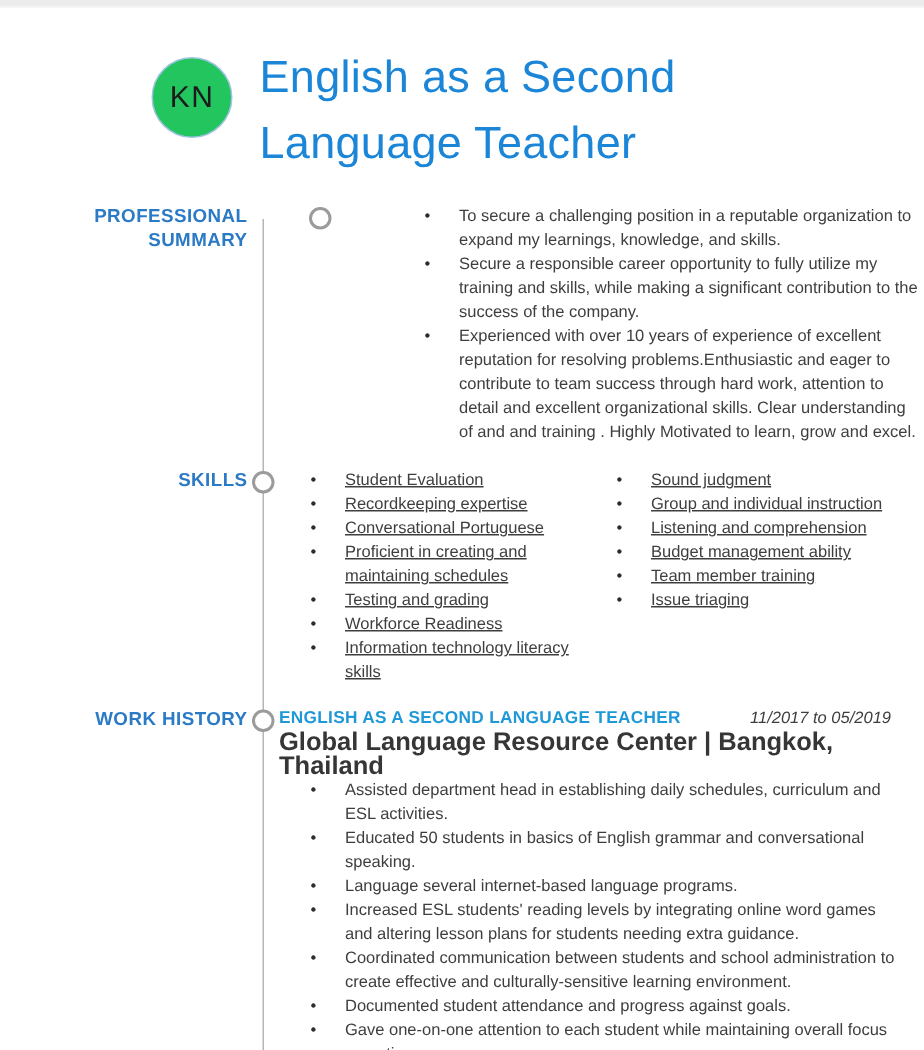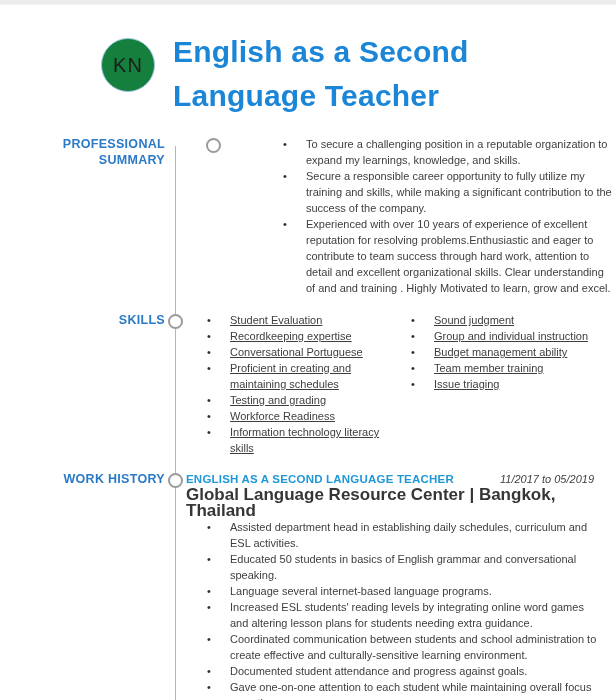--- a/index.html
+++ b/index.html
@@ -16,29 +16,29 @@
   }
   .timeline-line {
     position: absolute; left: 175px; top: 146px; bottom: 0;
     width: 1px; background: #b5b5b5; z-index: 0;
   }
   
   .header { display: flex; height: 136px; box-sizing: border-box;
     padding: 36px 0 0 101px; }
   .avatar {
     width: 52px; height: 52px; border: 1px solid #9fc4e2; border-radius: 50%;
-    background: #15803d; display: flex; align-items: center; justify-content: center;
+    background: #22c55e; display: flex; align-items: center; justify-content: center;
     font-size: 20px; letter-spacing: 1px; color: #1c1c1c; flex: 0 0 auto;
     margin-top: 2px;
   }
   .title {
     margin: -6px 0 0 18px; font-weight: 400;
     font-size: 30px; line-height: 44px; color: #1b86d8; letter-spacing: 0.2px;
   }
-  .title .tl { display: block; font-weight: bold; }
+  .title .tl { display: block; }
   
   .row { display: flex; align-items: flex-start; position: relative; z-index: 1; }
   .row-summary { margin-bottom: 16px; gap: 38px; }
   .row-skills  { margin-bottom: 15px; }
   .hcol { width: 165px; flex: 0 0 auto; box-sizing: border-box; }
   .shead {
     margin: 0 0 0 auto; max-width: 122px; text-align: right;
     font-size: 12.5px; line-height: 16px; font-weight: bold;
     color: #2b7ac6; letter-spacing: 0.3px;
   }
@@ -117,20 +117,21 @@
         <li>Recordkeeping expertise</li>
         <li>Conversational Portuguese</li>
         <li>Proficient in creating and maintaining schedules</li>
         <li>Testing and grading</li>
         <li>Workforce Readiness</li>
         <li>Information technology literacy skills</li>
       </ul>
       <ul class="blist skills-col2">
         <li>Sound judgment</li>
         <li>Group and individual instruction</li>
+        <li>Listening and comprehension</li>
         <li>Budget management ability</li>
         <li>Team member training</li>
         <li>Issue triaging</li>
       </ul>
     </div>
   </div>
 </section>
 
 <section class="row row-work">
   <div class="hcol">

